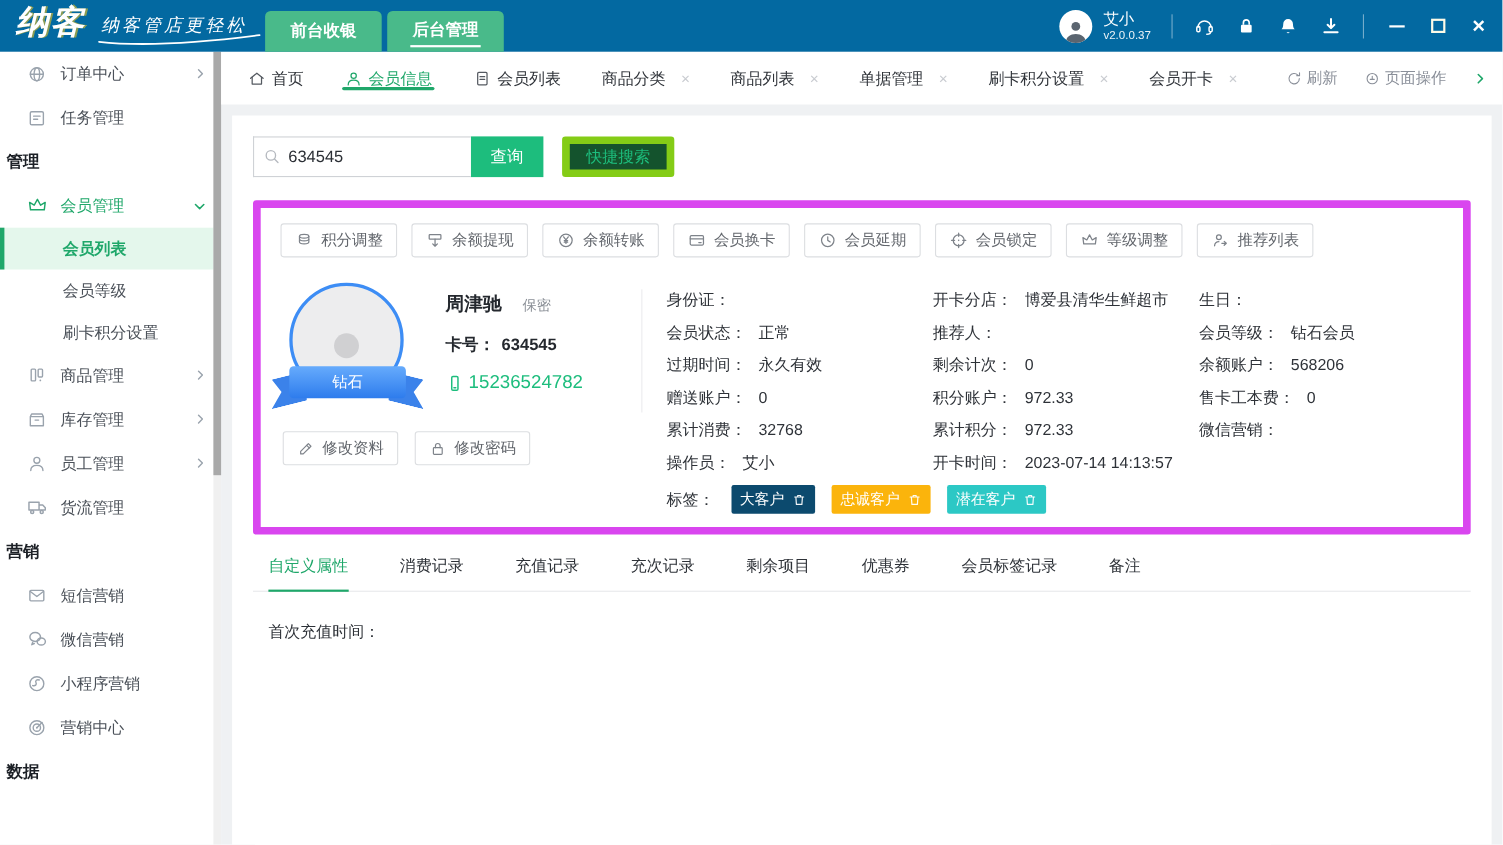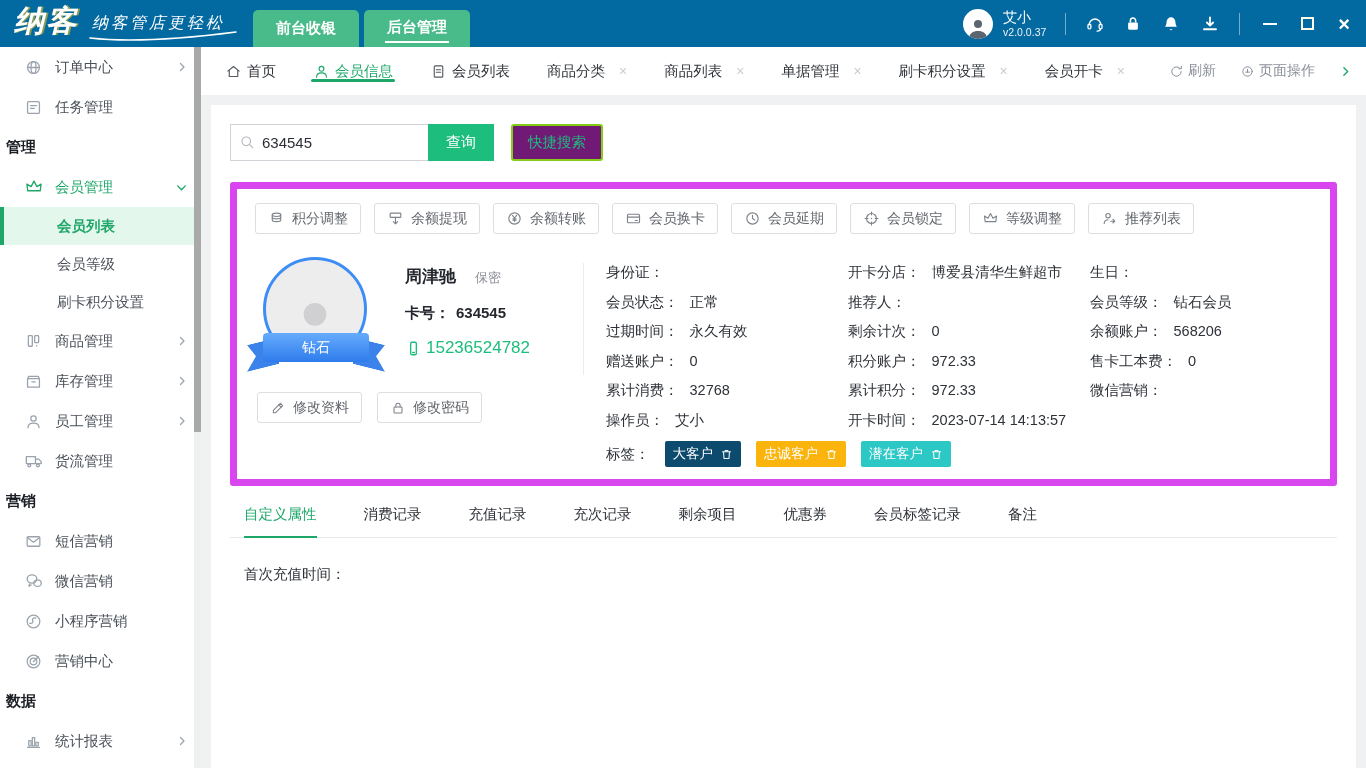--- a/index.html
+++ b/index.html
@@ -10,21 +10,21 @@
 
   
   .topbar { position:absolute; top:0; left:0; right:0; height:47px; background:#0369a1;
     display:flex; align-items:center; color:#fff; z-index:10; }
   .brand { display:flex; align-items:flex-end; padding:0 16px 6px 14px; }
   .logo { font-size:30px; font-weight:bold; font-style:italic; letter-spacing:2px;
     text-shadow:2px 0 0 #f5c51891; line-height:30px; }
   .slogan-wrap { position:relative; margin:0 0 2px 14px; }
   .slogan { font-size:16px; font-style:italic; letter-spacing:3px; }
   .swash { position:absolute; left:-4px; bottom:-8px; }
-  .nav-tabs { display:flex; align-items:flex-end; height:47px; margin-left:12px; gap:5px;border-radius:17px; }
+  .nav-tabs { display:flex; align-items:flex-end; height:47px; gap:5px;border-radius:17px; }
   .nav-tab { height:37px; padding:0 21px; background:#49ba8a; border-radius:5px 5px 0 0;
     font-size:15px; font-weight:bold; display:flex; align-items:center; cursor:pointer; }
   .nav-tab .lbl { padding:4px 2px; }
   .nav-tab.active .lbl { border-bottom:2px solid #fff; }
   .top-right { margin-left:auto; display:flex; align-items:center; padding-right:16px; gap:19px; }
   .hr-avatar { width:30px; height:30px; border-radius:50%; background:#fff; overflow:hidden;
     display:flex; align-items:flex-end; justify-content:center; }
   .userblock { line-height:1.15; margin-left:-9px; }
   .uname { font-size:14px; }
   .uver { font-size:10.5px; opacity:.92; }
@@ -69,22 +69,22 @@
   
   .panel { position:absolute; top:105px; left:211px; right:10px; bottom:0; background:#fff; }
   .search-row { display:flex; align-items:center; padding:19px 0 0 19px; }
   .search-wrap { position:relative; }
   .search-wrap .mg { position:absolute; left:8px; top:9px; color:#b5b9bf; }
   .search-input { width:198px; height:37px; border:1px solid #cfd2d6; border-right:none;
     padding:0 8px 0 31px; font-size:15px; color:#2b2f35; outline:none;
     font-family:"Liberation Sans","DejaVu Sans",sans-serif; }
   .query-btn { height:37px; width:66px; background:#1dbd7d; color:#fff; border:none;
     font-size:15px; cursor:pointer; font-family:inherit; }
-  .quick-btn { margin-left:17px; height:37px; padding:0 15px; background:#701a75;
-    border:2px solid #84cc16; border-radius:3px; color:#1dbd7d; font-size:14.5px;
+  .quick-btn { margin-left:17px; height:37px; padding:0 15px; background:#14532d;
+    border:7px solid #84cc16; border-radius:3px; color:#1dbd7d; font-size:14.5px;
     cursor:pointer; font-family:inherit; }
 
   .member-box { margin:21px 19px 0 19px; border:7px solid #d946ef; border-radius:3px;
     padding:14px 18px 12px 18px; }
   .act-row { display:flex; gap:13px; }
   .act-btn { height:31px; padding:0 12px; border:1px solid #dcdee1; border-radius:3px;
     background:#fff; color:#63676d; font-size:14px; display:flex; align-items:center;
     gap:7px; cursor:pointer; font-family:inherit; }
   .act-btn .aicon { color:#7e838a; display:flex; }
 
@@ -340,36 +340,20 @@
           <svg class="ic" width="19" height="19" viewBox="0 0 24 24">
             <circle cx="12" cy="12" r="8"></circle>
             <circle cx="12" cy="12" r="4.2"></circle>
             <circle cx="12" cy="12" r="1" fill="currentColor" stroke="none"></circle>
             <path d="M12 12l6-6"></path>
           </svg>
         </span>
       <span>营销中心</span>
     </div>
     <div class="side-sec">数据</div>
-    <div class="side-item">
-      <span class="sicon">
-          <svg class="ic" width="19" height="19" viewBox="0 0 24 24">
-            <path d="M4.5 19.5h15"></path>
-            <rect x="6" y="11" width="3" height="6.5"></rect>
-            <rect x="10.5" y="7" width="3" height="10.5"></rect>
-            <rect x="15" y="13" width="3" height="4.5"></rect>
-          </svg>
-        </span>
-      <span>统计报表</span>
-      <span class="sarrow">
-          <svg class="ic" width="12" height="12" viewBox="0 0 24 24" style="stroke-width:2.6">
-            <path d="M9 5l7 7-7 7"></path>
-          </svg>
-        </span>
-    </div>
     <div class="sb-scroll">
         <div class="sb-thumb"></div>
       </div>
   </aside>
 
   <nav class="tabbar">
     <div class="tb-tab">
       <span class="ticon">
           <svg class="ic" width="17" height="17" viewBox="0 0 24 24">
             <path d="M4 11.5 12 5l8 6.5"></path>

